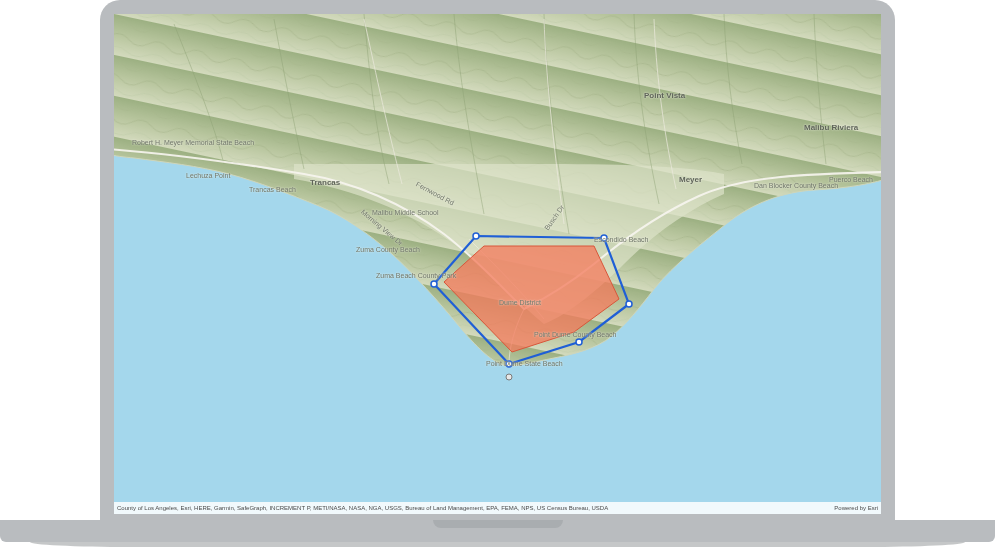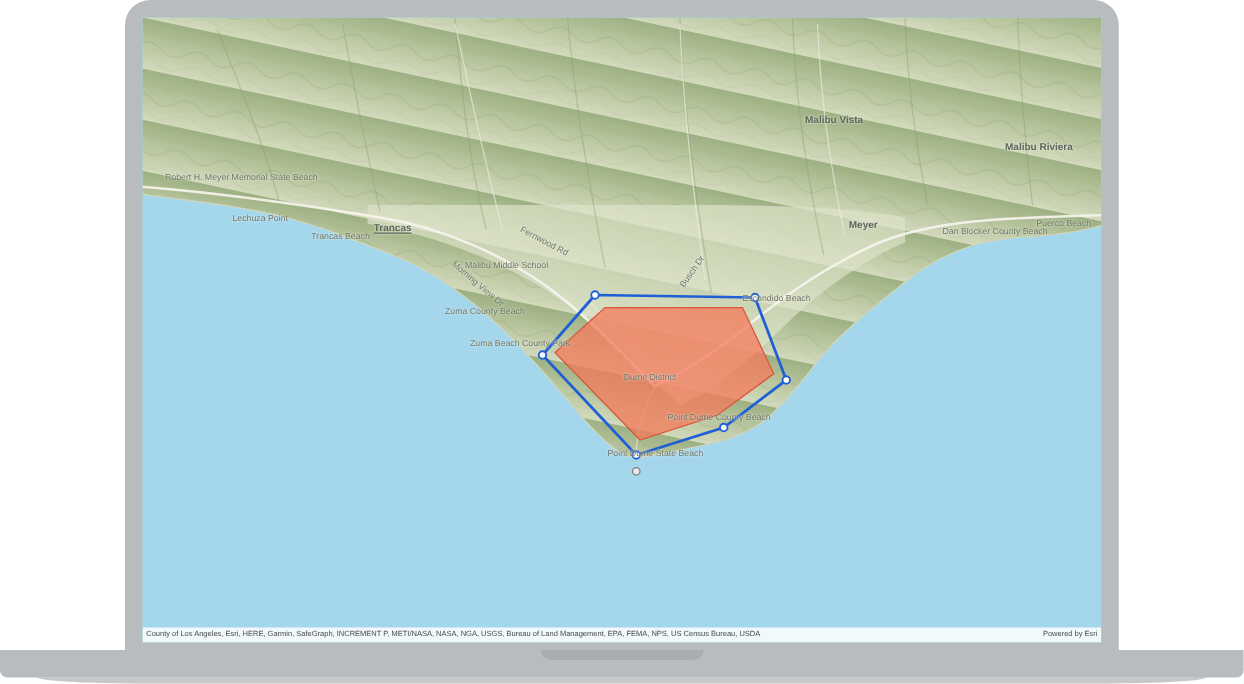--- a/index.html
+++ b/index.html
@@ -250,35 +250,35 @@
         <circle class="fence-vertex" cx="465" cy="328" r="3"></circle>
         <circle class="fence-vertex" cx="395" cy="350" r="3"></circle>
         <circle class="fence-vertex" cx="320" cy="270" r="3"></circle>
 
         <circle class="fence-midpoint" cx="395" cy="363" r="3"></circle>
       </svg>
 
       <div class="map-label poi center" style="left:18px; top:125px; width:70px;">Robert H. Meyer Memorial State Beach</div>
       <div class="map-label poi" style="left:72px; top:158px;">Lechuza Point</div>
       <div class="map-label poi" style="left:135px; top:172px;">Trancas Beach</div>
-      <div class="map-label town" style="left:185px; top:165px;text-decoration:underline;">Trancas</div>
+      <div class="map-label town" style="left:196px; top:165px;">Trancas</div>
       <div class="map-label poi" style="left:210px; top:190px;"></div>
       <div class="map-label poi center" style="left:242px; top:232px; width:60px;">Zuma County Beach</div>
       <div class="map-label poi center" style="left:262px; top:258px; width:60px;">Zuma Beach County Park</div>
       <div class="map-label poi center" style="left:372px; top:346px; width:55px;">Point Dume State Beach</div>
       <div class="map-label poi center" style="left:420px; top:317px; width:60px;">Point Dume County Beach</div>
       <div class="map-label poi" style="left:385px; top:285px;">Dume District</div>
       <div class="map-label poi" style="left:522px; top:248px;"></div>
       <div class="map-label poi center" style="left:480px; top:222px; width:50px;">Escondido Beach</div>
       <div class="map-label poi" style="left:575px; top:202px;"></div>
       <div class="map-label poi center" style="left:640px; top:168px; width:60px;">Dan Blocker County Beach</div>
       <div class="map-label poi" style="left:715px; top:162px;">Puerco Beach</div>
       <div class="map-label town" style="left:565px; top:162px;">Meyer</div>
-      <div class="map-label town" style="left:530px; top:78px;">Malibu Vista</div>
-      <div class="map-label town" style="left:690px; top:100px;">Malibu Riviera</div>
+      <div class="map-label town" style="left:530px; top:78px;">Point Vista</div>
+      <div class="map-label town" style="left:690px; top:110px;">Malibu Riviera</div>
       <div class="map-label poi center" style="left:258px; top:195px; width:60px;">Malibu Middle School</div>
       <div class="map-label poi" style="left:300px; top:176px; transform:rotate(28deg);">Fernwood Rd</div>
       <div class="map-label poi" style="left:242px; top:210px; transform:rotate(40deg);">Morning View Dr</div>
       <div class="map-label poi" style="left:426px; top:200px; transform:rotate(-55deg);">Busch Dr</div>
       <div class="map-label poi center" style="left:485px; top:145px; width:60px;"></div>
 
       <div class="attrib">
         <span>County of Los Angeles, Esri, HERE, Garmin, SafeGraph, INCREMENT P, METI/NASA, NASA, NGA, USGS, Bureau of Land Management, EPA, FEMA, NPS, US Census Bureau, USDA</span>
         <span>Powered by Esri</span>
       </div>

